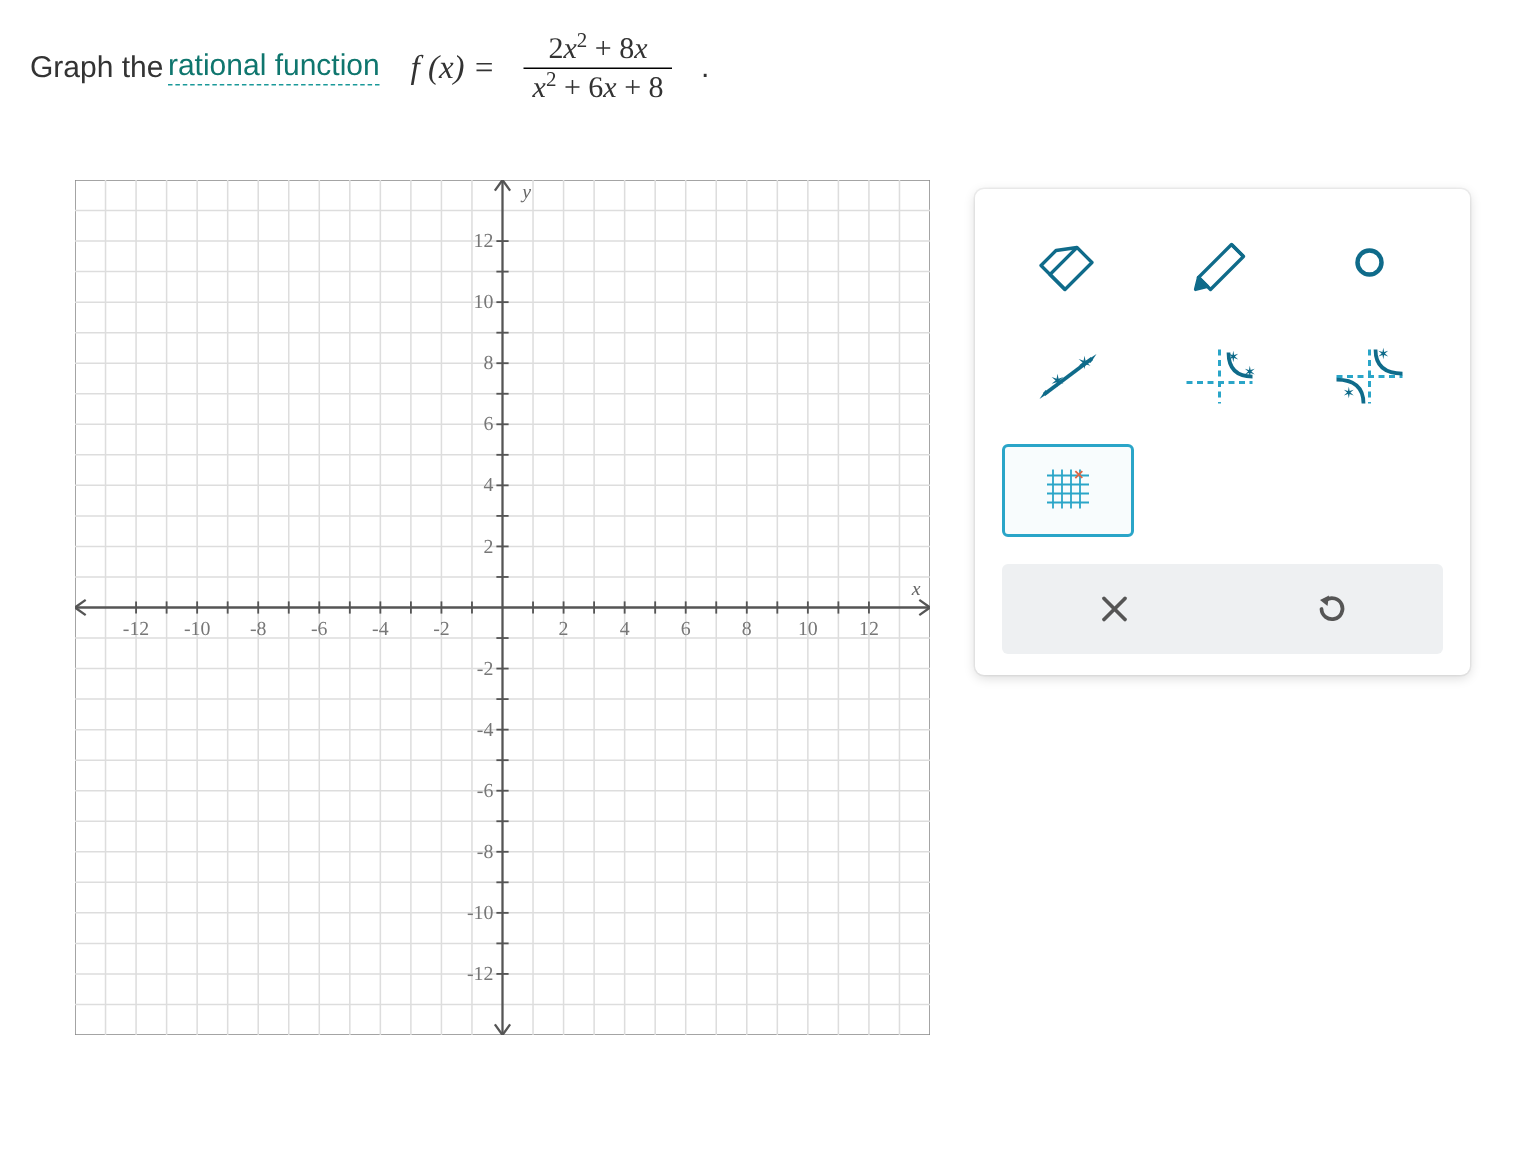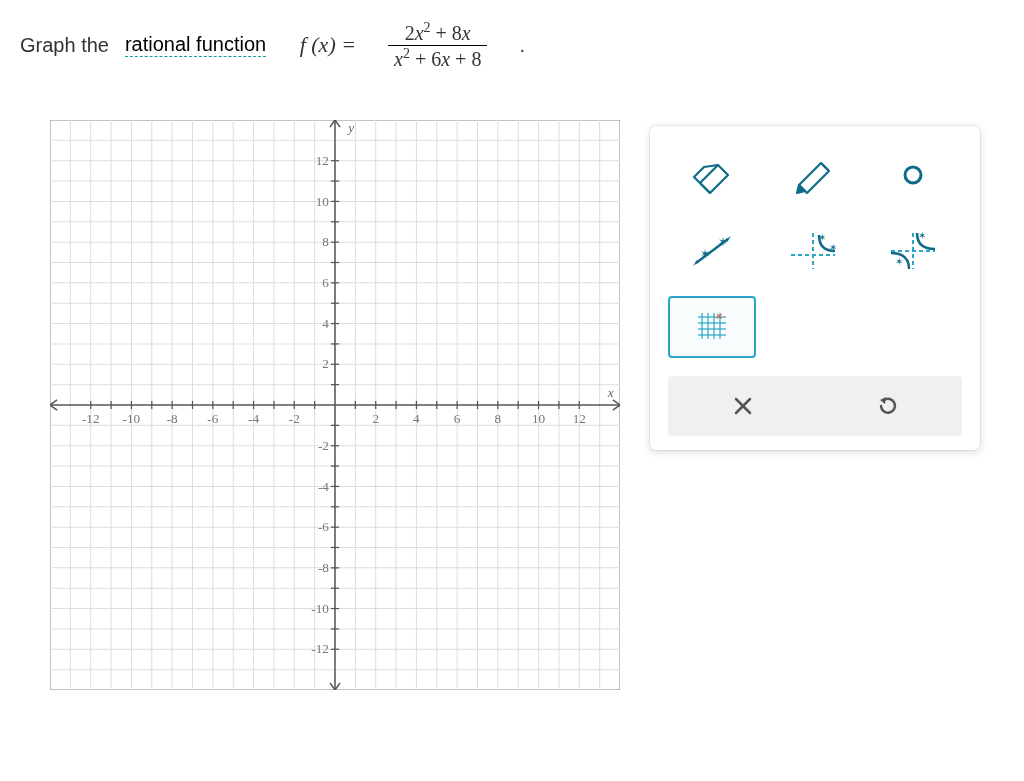--- a/index.html
+++ b/index.html
@@ -9,24 +9,24 @@
     width: 1024px;
     height: 781px;
     position: relative;
     padding: 20px;
   }
   .question {
     font-size: 20px;
     color: #333;
     display: flex;
     align-items: center;
-    gap: 16px;
+    gap: 3px;
   }
   .link {
-    color: #000000;
+    color: #0f766e;
     border-bottom: 1px dashed #1a9999;
     cursor: help;
   }
   .func {
     font-style: italic;
     font-family: 'Times New Roman', serif;
     font-size: 22px;
     margin-left: 12px;
   }
   .fraction {

